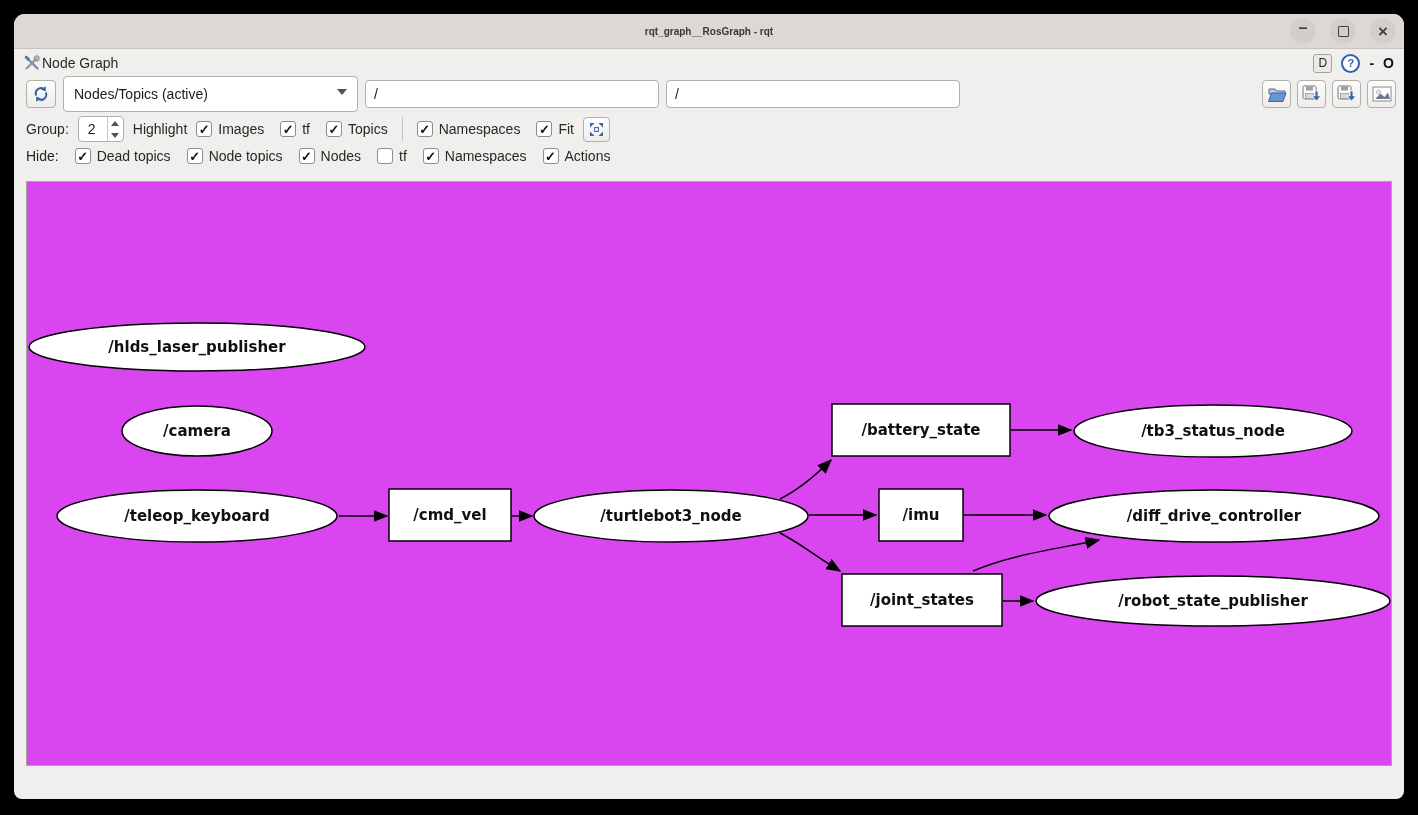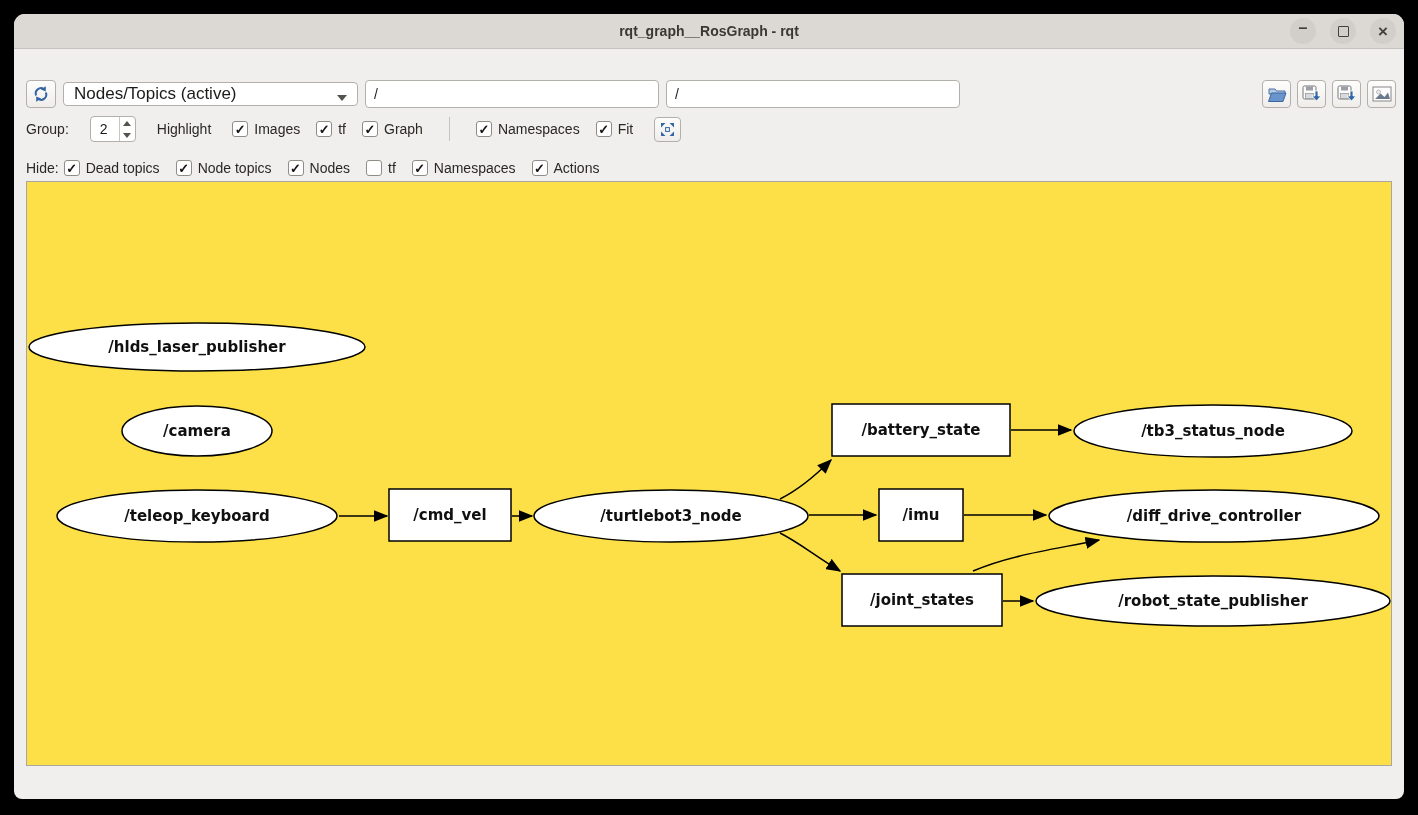--- a/index.html
+++ b/index.html
@@ -1,57 +1,57 @@
 <!DOCTYPE html>
 <html><head>
 <meta charset="utf-8">
 <style>
   html,body{margin:0;padding:0;}
   body{width:1418px;height:815px;background:#000;font-family:"Liberation Sans",sans-serif;position:relative;overflow:hidden;}
   .window{position:absolute;left:14px;top:14px;width:1390px;height:785px;background:#f0efed;border-radius:11px 11px 8px 8px;overflow:hidden;}
   
   .titlebar{position:absolute;left:0;top:0;right:0;height:34px;background:#dcd8d3;border-bottom:1px solid #c6c2be;display:flex;align-items:center;justify-content:center;}
-  .title{font-size:14px;font-weight:bold;color:#3b3733;}
+  .title{font-size:10px;font-weight:bold;color:#3b3733;}
   .win-controls{position:absolute;right:8px;top:4px;display:flex;gap:14px;}
   .win-btn{width:26px;height:26px;border-radius:50%;background:#d2cec9;display:flex;align-items:center;justify-content:center;color:#43403c;cursor:default;}
   .glyph-min{font-size:16px;font-weight:bold;line-height:10px;margin-top:-6px;}
   .glyph-max{width:9px;height:9px;border:1.6px solid #43403c;border-radius:1px;display:block;}
   .glyph-close{font-size:17px;font-weight:bold;line-height:17px;}
   
   .dockbar{position:absolute;left:0;top:35px;right:0;height:28px;display:flex;align-items:center;padding:0 10px;font-size:14px;color:#2b2824;}
   .dock-title{margin-left:2px;}
   .dock-btns{margin-left:auto;display:flex;align-items:center;gap:9px;}
   .dock-d{width:17px;height:17px;border:1px solid #a5a19d;background:#eceae7;border-radius:3px;font-size:12px;display:flex;align-items:center;justify-content:center;color:#1d1d1d;}
   .dock-help{width:15px;height:15px;border:2px solid #2f5fae;border-radius:50%;background:#fff;color:#2f5fae;font-size:11px;font-weight:bold;display:flex;align-items:center;justify-content:center;}
   .dock-min{font-size:14px;font-weight:900;color:#111;line-height:10px;}
   .dock-float{font-size:14px;font-weight:600;color:#111;}
   
   .toolbar{position:absolute;left:12px;right:8px;top:66px;height:28px;display:flex;align-items:center;gap:7px;}
   .tool-btn{width:30px;height:28px;border:1px solid #b3afaa;border-radius:4px;background:linear-gradient(#fdfdfc,#efedea);display:flex;align-items:center;justify-content:center;box-sizing:border-box;}
-  .combo{width:295px;height:24px;background:#fff;border:1px solid #b3afaa;border-radius:4px;box-sizing:border-box;display:flex;align-items:center;padding:0 10px;font-size:17px;color:#1d1b19;position:relative;}
+  .combo{width:295px;height:36px;background:#fff;border:1px solid #b3afaa;border-radius:4px;box-sizing:border-box;display:flex;align-items:center;padding:0 10px;font-size:14px;color:#1d1b19;position:relative;}
   .combo-arrow{position:absolute;right:10px;top:12px;width:0;height:0;border-left:5px solid transparent;border-right:5px solid transparent;border-top:6px solid #55514d;}
   .filter-input{width:294px;height:28px;background:#fff;border:1px solid #b3afaa;border-radius:4px;box-sizing:border-box;padding:0 8px;font-size:14px;color:#1d1b19;font-family:"Liberation Sans",sans-serif;outline:none;}
   .tool-right{margin-left:auto;display:flex;gap:6px;}
   .tool-right .tool-btn{width:29px;}
   
-  .row3{position:absolute;left:12px;top:101px;height:28px;display:flex;align-items:center;gap:21px;font-size:14px;color:#2b2824;}
-  .row4{position:absolute;left:12px;top:134px;height:28px;display:flex;align-items:flex-end;gap:5px;font-size:14px;color:#2b2824;}
+  .row3{position:absolute;left:12px;top:101px;height:28px;display:flex;align-items:center;gap:9px;font-size:14px;color:#2b2824;}
+  .row4{position:absolute;left:12px;top:134px;height:28px;display:flex;align-items:flex-start;gap:16px;font-size:14px;color:#2b2824;}
   .spinbox{width:46px;height:26px;background:#fff;border:1px solid #b3afaa;border-radius:4px;box-sizing:border-box;display:flex;}
   .spin-val{flex:1;display:flex;align-items:center;padding-left:9px;font-size:14px;color:#1d1b19;}
   .spin-btns{width:15px;border-left:1px solid #c9c5c1;display:flex;flex-direction:column;}
   .spin-up,.spin-down{flex:1;display:flex;align-items:center;justify-content:center;}
   .spin-up:after{content:"";border-left:4px solid transparent;border-right:4px solid transparent;border-bottom:5px solid #55514d;}
   .spin-down:after{content:"";border-left:4px solid transparent;border-right:4px solid transparent;border-top:5px solid #55514d;}
   .cbgroup{display:flex;align-items:center;gap:16px;}
   .cb{display:flex;align-items:center;gap:6px;}
   .cb .box{width:16px;height:16px;background:#fff;border:1px solid #908c88;border-radius:3px;box-sizing:border-box;display:flex;align-items:center;justify-content:center;font-size:13px;font-weight:900;color:#141414;line-height:1;}
   .vsep{width:1px;height:24px;background:#c7c3bf;margin:0 5px;}
   .fit-btn{width:27px;height:25px;border:1px solid #b3afaa;border-radius:4px;background:linear-gradient(#fdfdfc,#efedea);display:flex;align-items:center;justify-content:center;box-sizing:border-box;}
   
-  .canvas{position:absolute;left:12px;top:167px;width:1364px;height:583px;background:#fde047;border:1px solid #a9a6a2;}
+  .canvas{position:absolute;left:12px;top:167px;width:1364px;height:583px;background:#d946ef;border:1px solid #a9a6a2;}
   .canvas svg{display:block;}
   .nlabel{font-family:"DejaVu Sans","Liberation Sans",sans-serif;font-size:15px;font-weight:bold;fill:#101010;}
 </style>
 </head>
 <body>
 
 <div class="stage">
   <div class="window">
 
     <div class="titlebar">
@@ -62,20 +62,37 @@
           </div>
         <div class="win-btn">
             <span class="glyph-max"></span>
           </div>
         <div class="win-btn">
             <span class="glyph-close">×</span>
           </div>
       </div>
     </div>
 
+    <div class="dockbar">
+      <span style="display:flex;">
+        <svg width="16" height="16" viewBox="0 0 16 16">
+          <path d="M2.5 13.5 L12.5 3.5" stroke="#9a9a9a" stroke-width="2.4" stroke-linecap="round"></path>
+          <circle cx="12.6" cy="3.4" r="2.4" fill="none" stroke="#9a9a9a" stroke-width="1.4"></circle>
+          <path d="M3 3 L13.5 13.5" stroke="#7d8fa8" stroke-width="2.4" stroke-linecap="round"></path>
+          <path d="M2.2 2.2 l2.2 2.2" stroke="#5b7aa6" stroke-width="3" stroke-linecap="round"></path>
+        </svg>
+      </span>
+      <span class="dock-title">Node Graph</span>
+      <div class="dock-btns">
+        <span class="dock-d">D</span>
+        <span class="dock-help">?</span>
+        <span class="dock-min">-</span>
+        <span class="dock-float">O</span>
+      </div>
+    </div>
 
     <div class="toolbar">
       <div class="tool-btn">
         <span style="display:flex;">
           <svg width="18" height="18" viewBox="0 0 18 18">
             <path d="M4.2 10.5 A5.2 5.2 0 0 1 12 4.2" fill="none" stroke="#3465a4" stroke-width="2"></path>
             <path d="M13.8 1.2 L13.8 6.4 L8.8 4.6 Z" fill="#3465a4"></path>
             <path d="M13.8 7.5 A5.2 5.2 0 0 1 6 13.8" fill="none" stroke="#3465a4" stroke-width="2"></path>
             <path d="M4.2 16.8 L4.2 11.6 L9.2 13.4 Z" fill="#3465a4"></path>
           </svg>
@@ -142,21 +159,21 @@
           <span class="cb">
             <span class="box">✓</span>
             <span>Images</span>
           </span>
           <span class="cb">
             <span class="box">✓</span>
             <span>tf</span>
           </span>
           <span class="cb">
             <span class="box">✓</span>
-            <span>Graph</span>
+            <span>Topics</span>
           </span>
         </span>
       <span class="vsep"></span>
       <span class="cbgroup" id="cbs-right">
           <span class="cb">
             <span class="box">✓</span>
             <span>Namespaces</span>
           </span>
           <span class="cb">
             <span class="box">✓</span>

